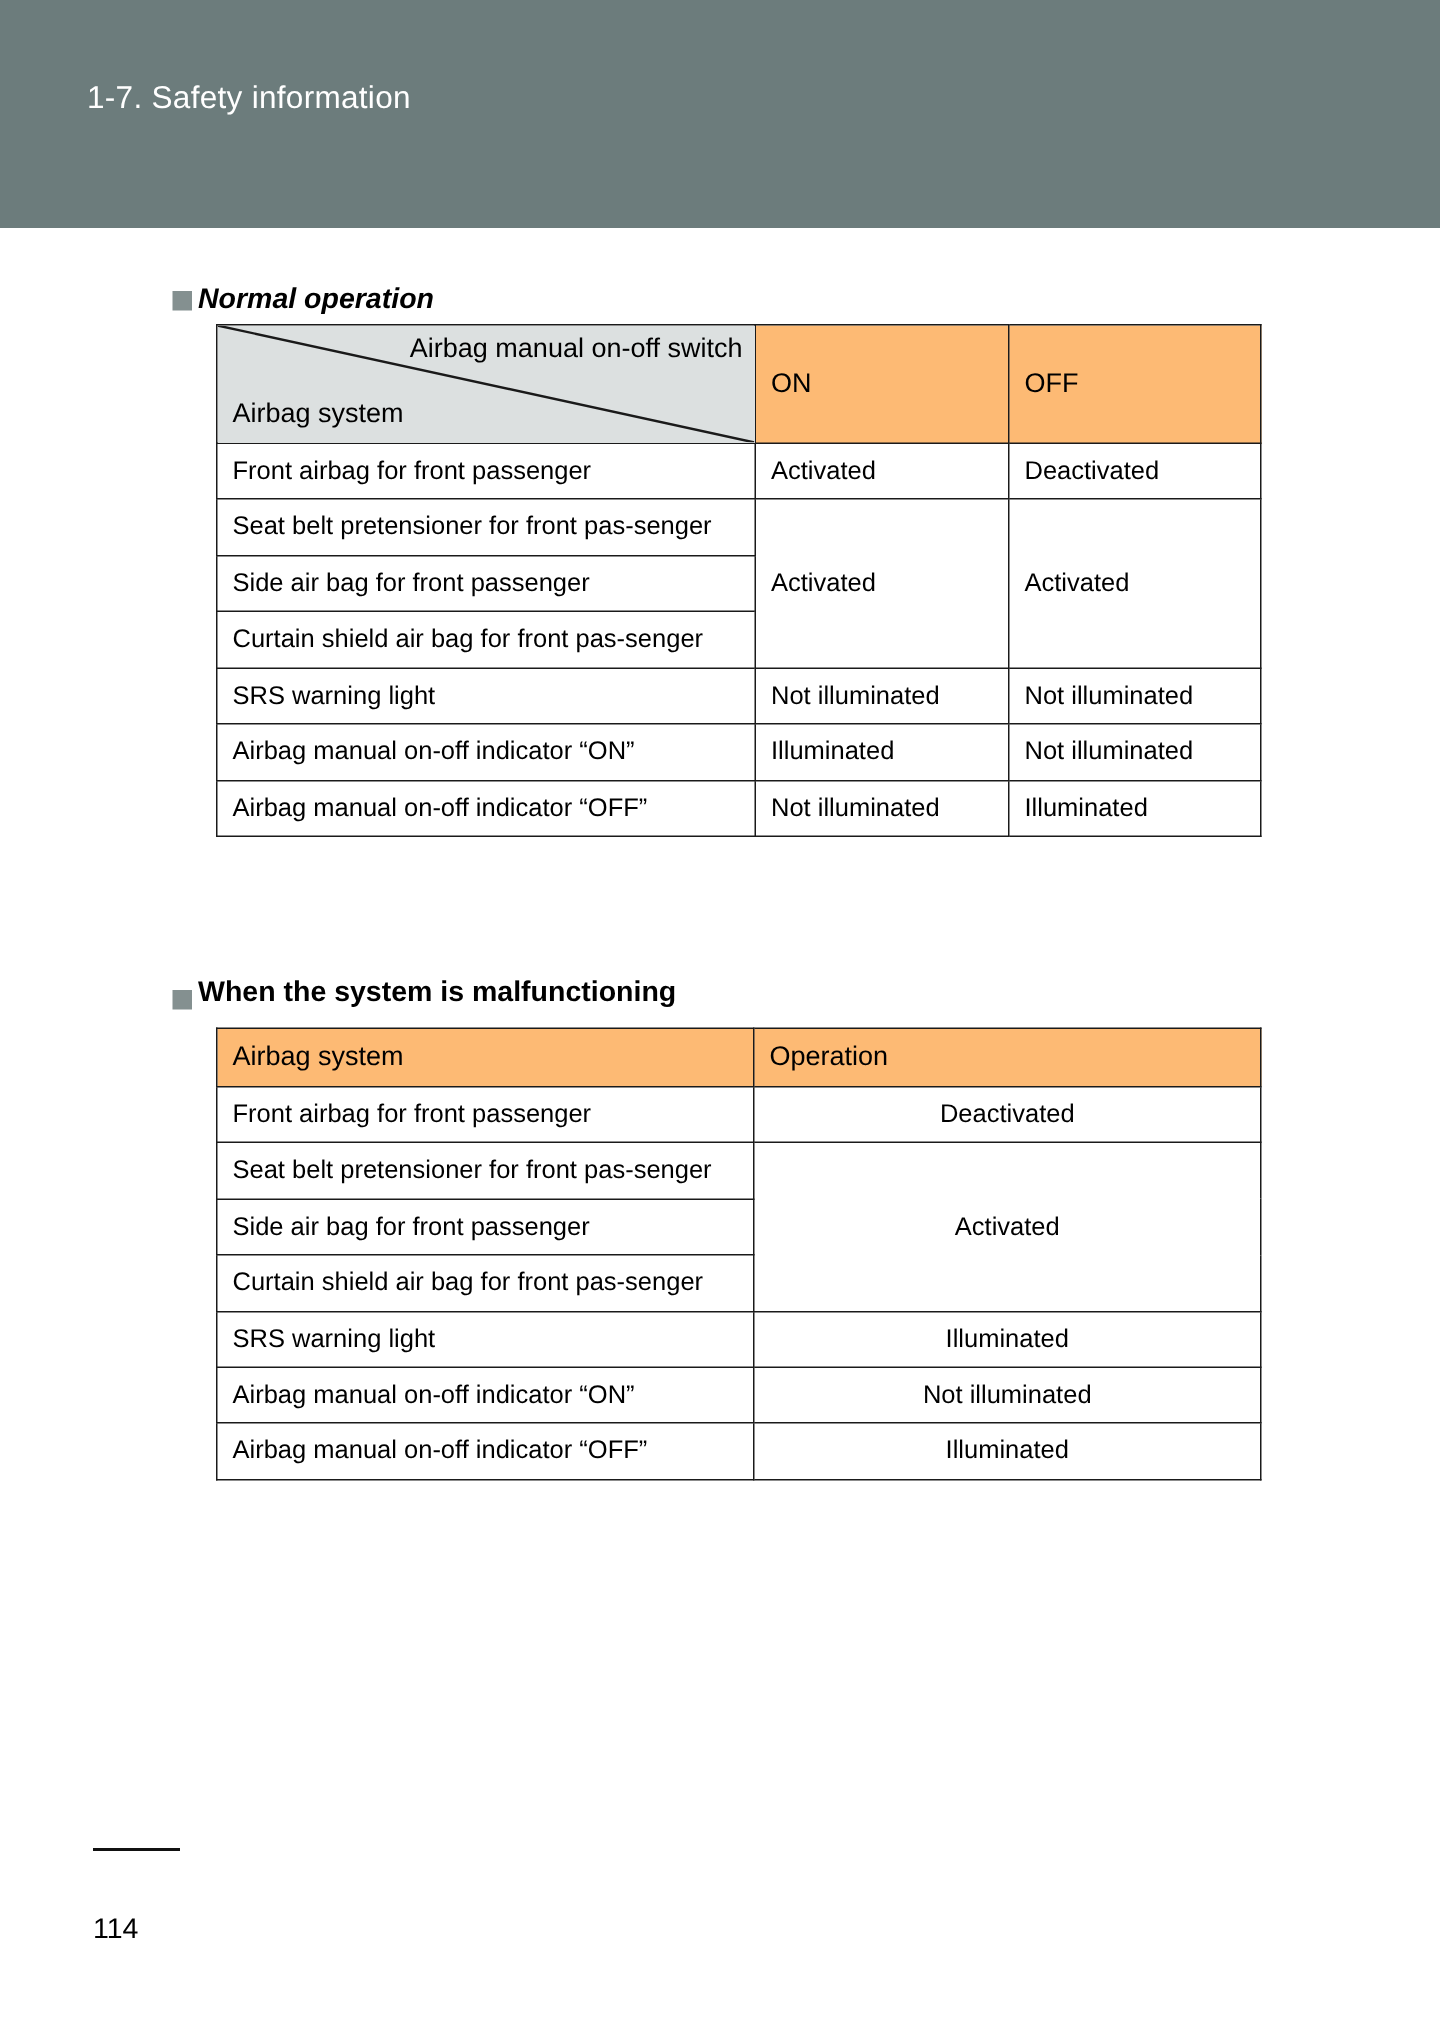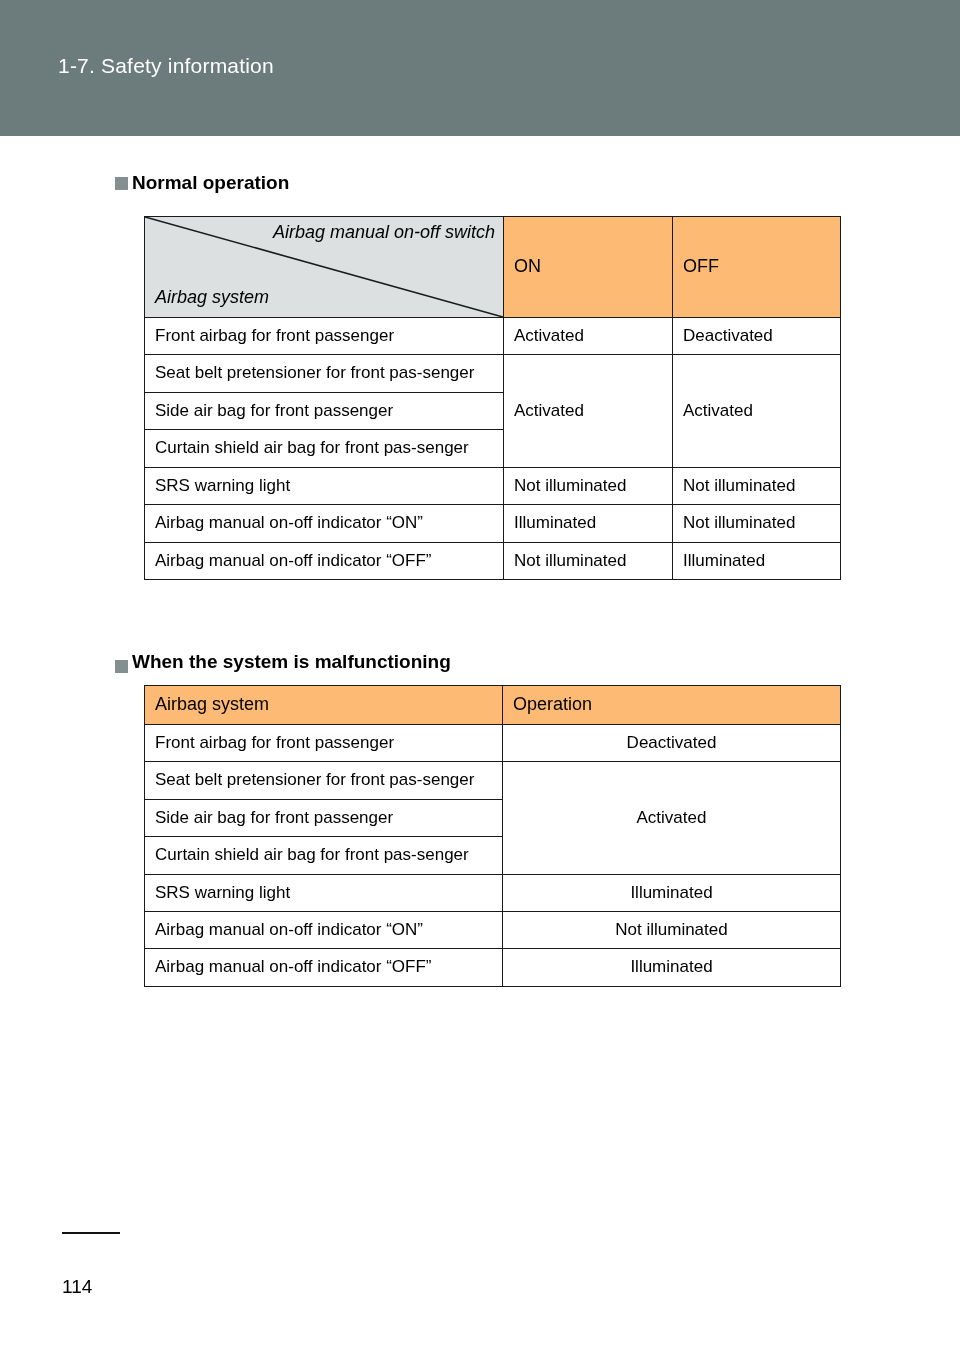--- a/index.html
+++ b/index.html
@@ -15,21 +15,21 @@
     color: #000000;
     overflow: hidden;
   }
 
   
   #chapter-band {
     position: absolute;
     left: 0;
     top: 0;
     width: 960px;
-    height: 136px;
+    height: 152px;
     background: #6C7C7C;
     text-align: right;
   }
   #chapter-title {
     position: absolute;
     left: 58px;
     top: 54px;
     font-size: 21px;
     color: #ffffff;
     letter-spacing: 0.2px;
@@ -47,21 +47,21 @@
     align-items: center;
   }
   .sq-bullet {
     display: inline-block;
     width: 13px;
     height: 13px;
     background: #849090;
     margin-right: 4px;
     flex: 0 0 auto;
   }
-  #heading-normal { top: 172px; }
+  #heading-normal { top: 189px; font-style: italic; }
   #heading-malfunction { top: 651px; align-items: flex-end; }
 
   
   .manual-table {
     position: absolute;
     left: 144px;
     width: 696px;
     border-collapse: collapse;
     table-layout: fixed;
     font-size: 17px;
@@ -88,24 +88,23 @@
   #table-malfunction { top: 685px; }
   #table-malfunction .col-sys { width: 358px; }
   #table-malfunction .col-op  { width: 338px; }
   #table-malfunction td.val   { text-align: center; }
   #table-malfunction .hdr-cell { height: 20px; }
 
   
   .diag-cell {
     position: relative;
     background: #DCE0E0;
-    padding: 16px !important;
+    padding: 5px !important;
     height: 68px;
     overflow: hidden;
-    font-style: italic;
   }
   .diag-cell svg {
     position: absolute;
     inset: 0;
     width: 100%;
     height: 100%;
   }
   .diag-top {
     position: absolute;
     right: 8px;

